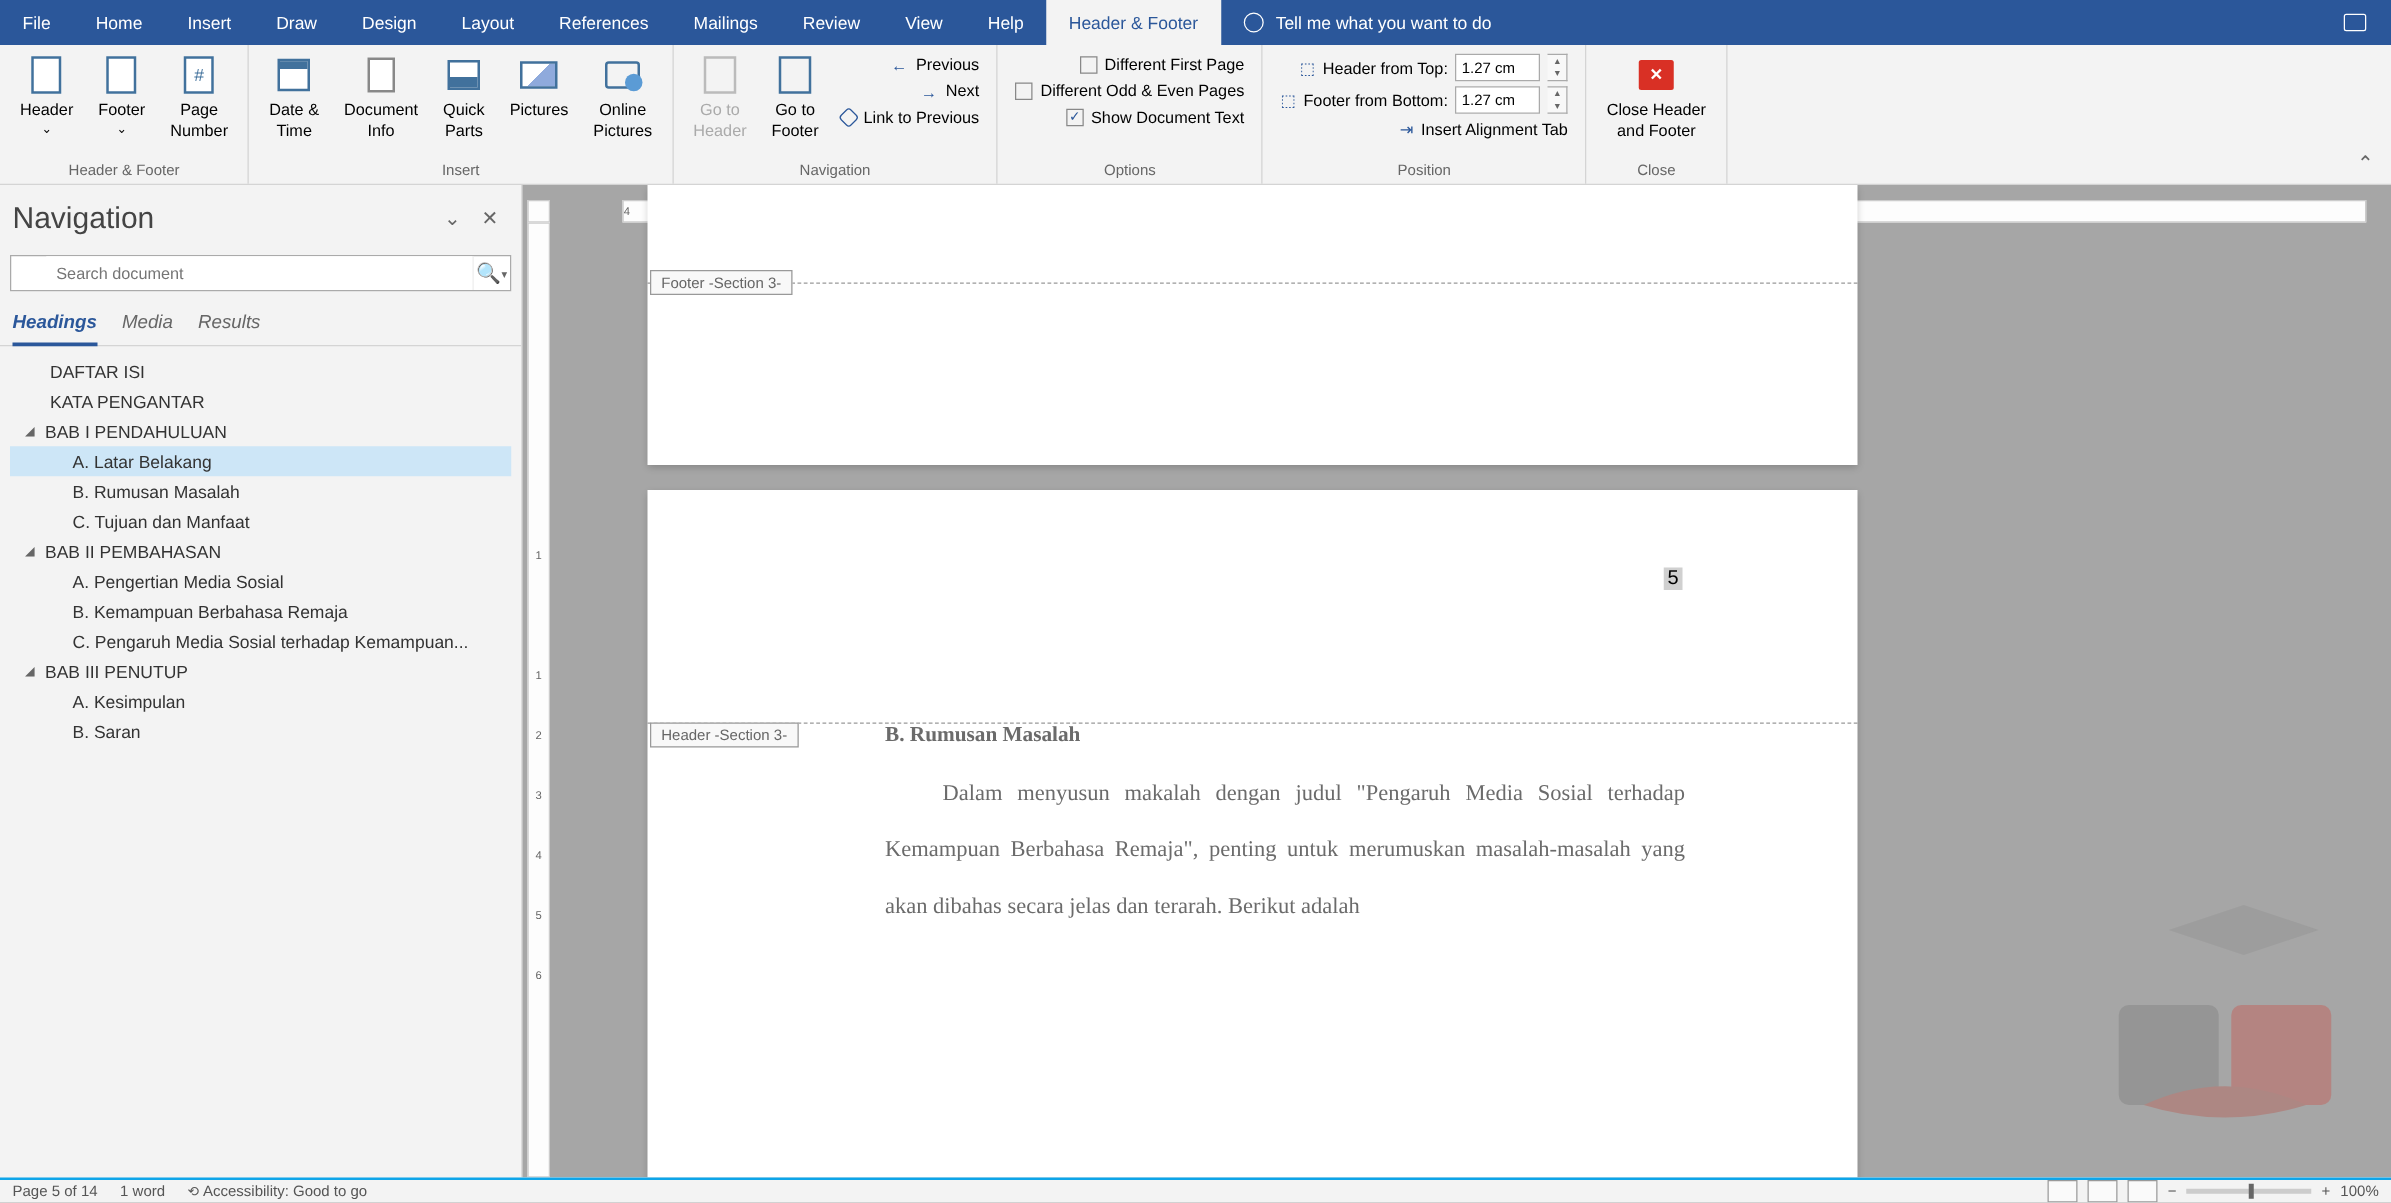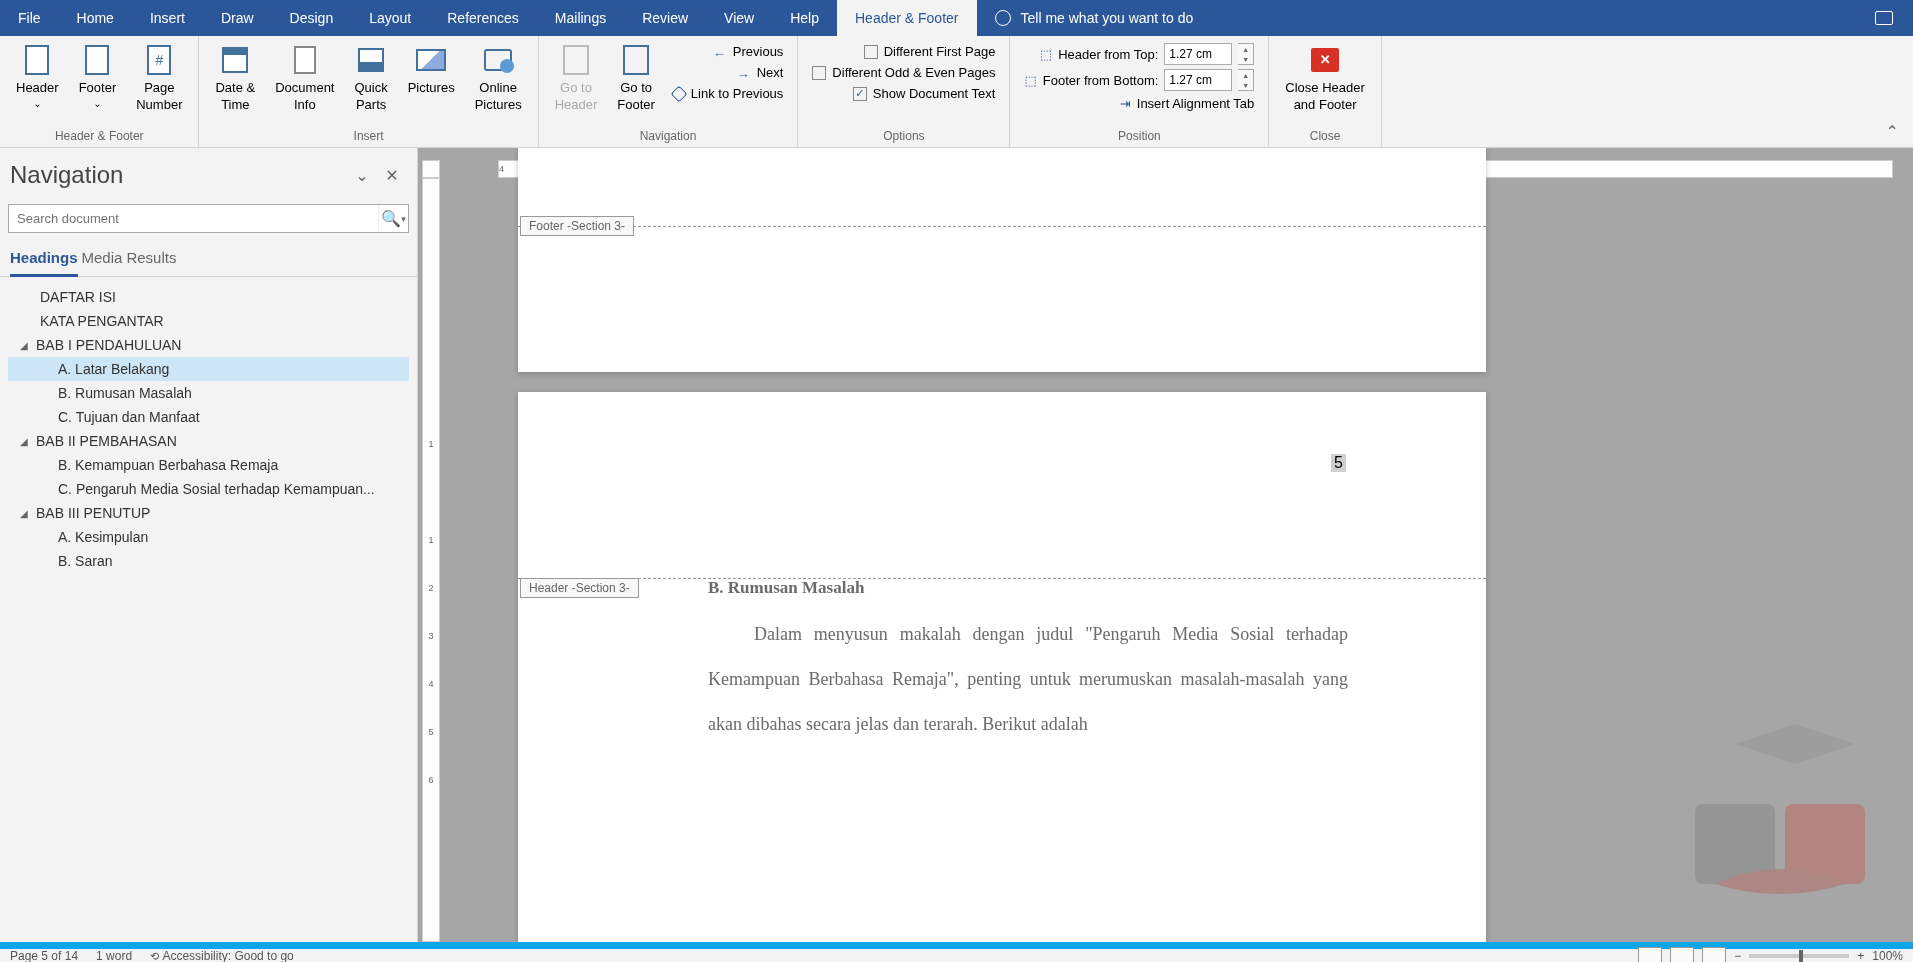--- a/index.html
+++ b/index.html
@@ -30,24 +30,24 @@
 .spinner { width: 16px; height: 22px; border: 1px solid #aaa; border-left: none; display: flex; flex-direction: column; background: #f8f8f8; }
 .spinner div { flex: 1; display: flex; align-items: center; justify-content: center; font-size: 7px; color: #666; }
 .close-x { width: 28px; height: 24px; background: #d93025; color: white; display: flex; align-items: center; justify-content: center; font-weight: bold; border-radius: 2px; }
 .collapse-caret { margin-left: auto; padding: 6px 14px; color: #666; cursor: pointer; align-self: flex-end; }
 
 
 .nav-pane { position: absolute; top: 148px; left: 0; width: 418px; bottom: 20px; background: #f3f3f3; border-right: 1px solid #d4d4d4; padding: 0; }
 .nav-header { display: flex; align-items: center; padding: 12px 10px 8px; }
 .nav-title { font-size: 24px; color: #444; flex: 1; }
 .nav-header-btn { width: 30px; height: 30px; display: flex; align-items: center; justify-content: center; color: #666; cursor: pointer; font-size: 16px; }
-.nav-search { margin: 6px 8px 10px; display: flex; border: 1px solid #aaa; background: white; }
+.nav-search { margin: 6px 8px 10px; display: flex; border: 1px solid #aaa; background: white; padding-left: 28px; }
 .nav-search input { flex: 1; border: none; padding: 6px 8px; font-size: 13px; outline: none; }
 .nav-search-btn { width: 30px; display: flex; align-items: center; justify-content: center; color: #666; border-left: 1px solid #eee; }
-.nav-tabs { display: flex; gap: 4px; padding: 0 10px; border-bottom: 1px solid #d4d4d4; }
+.nav-tabs { display: flex; gap: 20px; padding: 0 10px; border-bottom: 1px solid #d4d4d4; font-style: italic; }
 .nav-tab { padding: 6px 0 10px; font-size: 15px; cursor: pointer; color: #666; position: relative; }
 .nav-tab.active { color: #2b579a; font-weight: 600; }
 .nav-tab.active::after { content: ''; position: absolute; bottom: -1px; left: 0; right: 0; height: 3px; background: #2b579a; }
 .nav-tree { padding: 8px 8px; overflow-y: auto; }
 .tree-item { padding: 4px 6px; font-size: 14px; color: #333; cursor: pointer; display: flex; align-items: center; gap: 4px; }
 .tree-item.level-0 { padding-left: 32px; }
 .tree-item.parent { padding-left: 12px; }
 .tree-item.level-1 { padding-left: 50px; }
 .tree-item.selected { background: #cde6f7; }
 .tree-caret { width: 12px; display: inline-block; color: #666; font-size: 10px; }
@@ -66,21 +66,21 @@
 .hf-label { position: absolute; left: 0; background: #f8f8f8; border: 1px solid #999; padding: 2px 8px; font-size: 12px; color: #666; }
 .page-num { position: absolute; top: 62px; right: 140px; font-size: 16px; background: #d0d0d0; padding: 0 3px; }
 .body-text { position: absolute; left: 190px; right: 138px; color: #6b6b6b; font-family: 'Times New Roman', serif; font-size: 18px; text-align: justify; line-height: 2.5; }
 .body-heading { position: absolute; left: 190px; font-family: 'Times New Roman', serif; font-size: 17px; font-weight: bold; color: #6b6b6b; }
 .indent { text-indent: 46px; }
 
 
 .watermark { position: absolute; right: 28px; bottom: 28px; opacity: 0.28; pointer-events: none; }
 
 
-.status-bar { position: absolute; bottom: 0; left: 0; right: 0; height: 20px; background: #f3f3f3; border-top: 7px solid #0ea5e9; display: flex; align-items: center; font-size: 12px; color: #555; padding: 0 10px; gap: 18px; }
+.status-bar { position: absolute; bottom: 0; left: 0; right: 0; height: 20px; background: #f3f3f3; border-top: 2px solid #0ea5e9; display: flex; align-items: center; font-size: 12px; color: #555; padding: 0 10px; gap: 18px; }
 .status-right { margin-left: auto; display: flex; align-items: center; gap: 8px; }
 .view-btn { width: 24px; height: 18px; border: 1px solid #999; background: #fafafa; }
 .zoom-slider { width: 100px; height: 4px; background: #ccc; position: relative; }
 .zoom-thumb { position: absolute; left: 50%; top: -4px; width: 4px; height: 12px; background: #666; }
 
 
 .icon-page { width: 24px; height: 30px; border: 2px solid #41719c; background: white; position: relative; }
 .icon-page.hash::after { content: '#'; position: absolute; inset: 0; display: flex; align-items: center; justify-content: center; color: #41719c; font-size: 14px; }
 .icon-cal { width: 26px; height: 26px; border: 2px solid #41719c; position: relative; background: linear-gradient(#41719c 6px, white 6px); }
 .icon-doc { width: 22px; height: 28px; border: 2px solid #888; background: white; }
@@ -299,20 +299,23 @@
       </div>
       <div class="tree-item level-1">
         <span>B. Rumusan Masalah</span>
       </div>
       <div class="tree-item level-1">
         <span>C. Tujuan dan Manfaat</span>
       </div>
       <div class="tree-item parent">
         <span class="tree-caret">◢</span>
         <span>BAB II PEMBAHASAN</span>
+      </div>
+      <div class="tree-item level-1">
+        <span>A. Pengertian Media Sosial</span>
       </div>
       <div class="tree-item level-1">
         <span>B. Kemampuan Berbahasa Remaja</span>
       </div>
       <div class="tree-item level-1">
         <span>C. Pengaruh Media Sosial terhadap Kemampuan...</span>
       </div>
       <div class="tree-item parent">
         <span class="tree-caret">◢</span>
         <span>BAB III PENUTUP</span>

